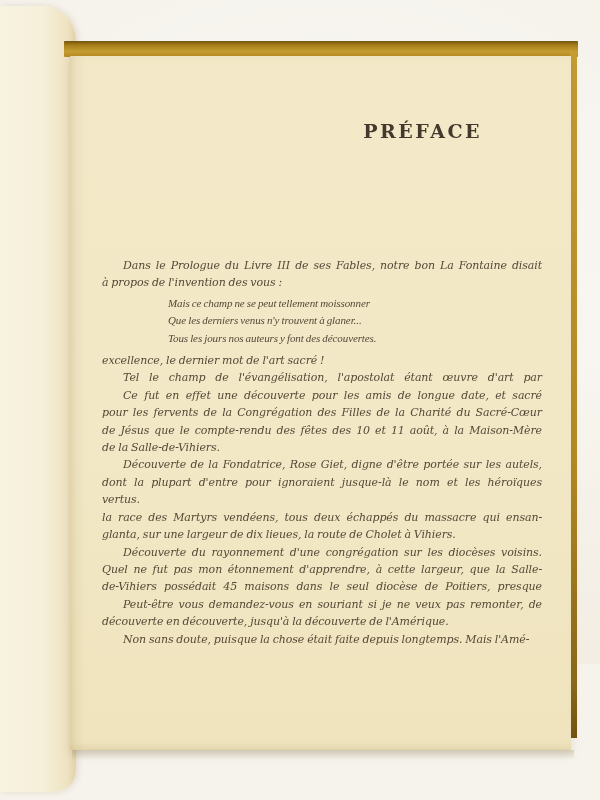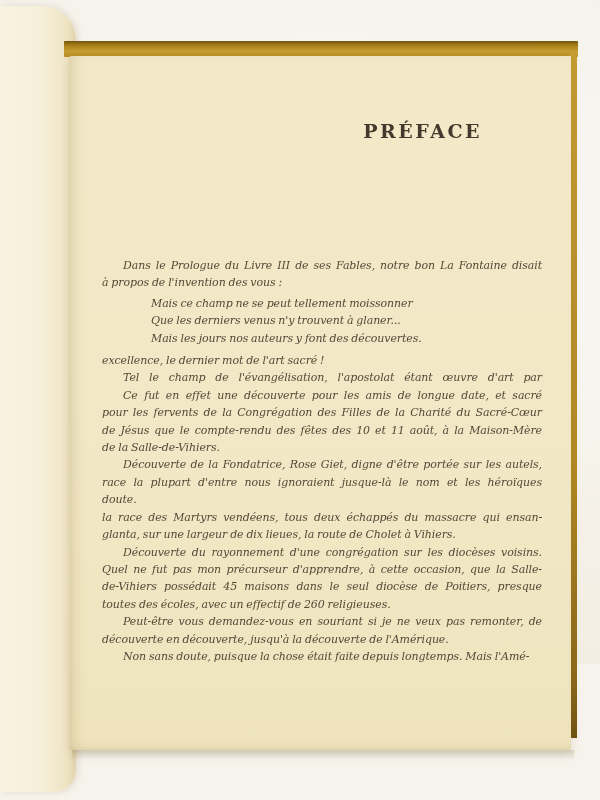--- a/index.html
+++ b/index.html
@@ -52,21 +52,21 @@
   .text-block{
     position:absolute;left:32px;top:201px;width:440px;
     color:var(--text);font-style:italic;
     font-size:11px;line-height:17.4px;
     letter-spacing:-0.1px;word-spacing:-0.5px;
   }
   .para{margin:0}
   .line{text-align:justify;text-align-last:justify;}
   .line.last{text-align-last:left;}
   .line.indent{text-indent:21px;}
-  .verse{margin:3px 0 5px 49px;}
+  .verse{margin:3px 0 5px 66px;font-family:Liberation Serif, serif;}
   .verse .line{text-align:left;text-align-last:left;}
   .page-shadow{
     position:absolute;left:72px;top:750px;width:502px;height:10px;
     background:linear-gradient(180deg,rgba(120,95,45,.20),rgba(120,95,45,0));
   }
 </style>
 </head>
 <body>
 
 <div class="scene">
@@ -76,46 +76,45 @@
   <div class="page">
     <h1 class="title">PRÉFACE</h1>
     <div class="text-block">
         <div class="para prose">
           <div class="line indent">Dans le Prologue du Livre III de ses Fables, notre bon La Fontaine disait</div>
           <div class="line last">à propos de l'invention des vous :</div>
         </div>
         <div class="para verse">
           <div class="line">Mais ce champ ne se peut tellement moissonner</div>
           <div class="line">Que les derniers venus n'y trouvent à glaner...</div>
-          <div class="line last">Mais les jours nos auteurs y font des découvertes.</div>
+          <div class="line last">Tous les jours nos auteurs y font des découvertes.</div>
         </div>
         <div class="para prose">
           <div class="line last">excellence, le dernier mot de l'art sacré !</div>
           <div class="line indent">Tel le champ de l'évangélisation, l'apostolat étant œuvre d'art par</div>
         </div>
         <div class="para prose">
           <div class="line indent">Ce fut en effet une découverte pour les amis de longue date, et sacré</div>
           <div class="line">pour les fervents de la Congrégation des Filles de la Charité du Sacré-Cœur</div>
           <div class="line">de Jésus que le compte-rendu des fêtes des 10 et 11 août, à la Maison-Mère</div>
           <div class="line last">de la Salle-de-Vihiers.</div>
         </div>
         <div class="para prose">
           <div class="line indent">Découverte de la Fondatrice, Rose Giet, digne d'être portée sur les autels,</div>
-          <div class="line">race la plupart d'entre nous ignoraient jusque-là le nom et les héroïques</div>
-          <div class="line last">doute.</div>
+          <div class="line">dont la plupart d'entre pour ignoraient jusque-là le nom et les héroïques</div>
+          <div class="line last">vertus.</div>
         </div>
         <div class="para prose">
           <div class="line">la race des Martyrs vendéens, tous deux échappés du massacre qui ensan-</div>
           <div class="line last">glanta, sur une largeur de dix lieues, la route de Cholet à Vihiers.</div>
         </div>
         <div class="para prose">
           <div class="line indent">Découverte du rayonnement d'une congrégation sur les diocèses voisins.</div>
-          <div class="line">Quel ne fut pas mon précurseur d'apprendre, à cette occasion, que la Salle-</div>
+          <div class="line">Quel ne fut pas mon étonnement d'apprendre, à cette largeur, que la Salle-</div>
           <div class="line">de-Vihiers possédait 45 maisons dans le seul diocèse de Poitiers, presque</div>
-          <div class="line last">toutes des écoles, avec un effectif de 260 religieuses.</div>
         </div>
         <div class="para prose">
           <div class="line indent">Peut-être vous demandez-vous en souriant si je ne veux pas remonter, de</div>
           <div class="line last">découverte en découverte, jusqu'à la découverte de l'Amérique.</div>
         </div>
         <div class="para prose">
           <div class="line last indent">Non sans doute, puisque la chose était faite depuis longtemps. Mais l'Amé-</div>
         </div>
       </div>
   </div>

